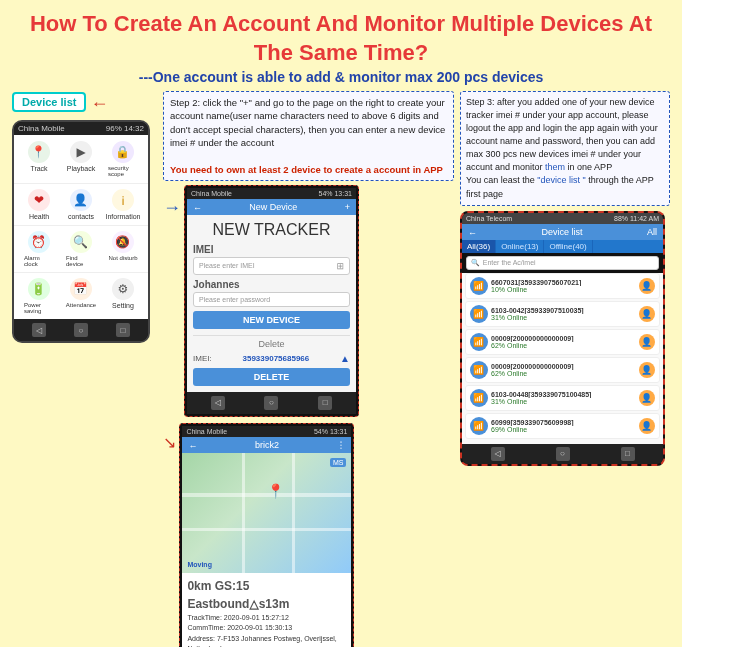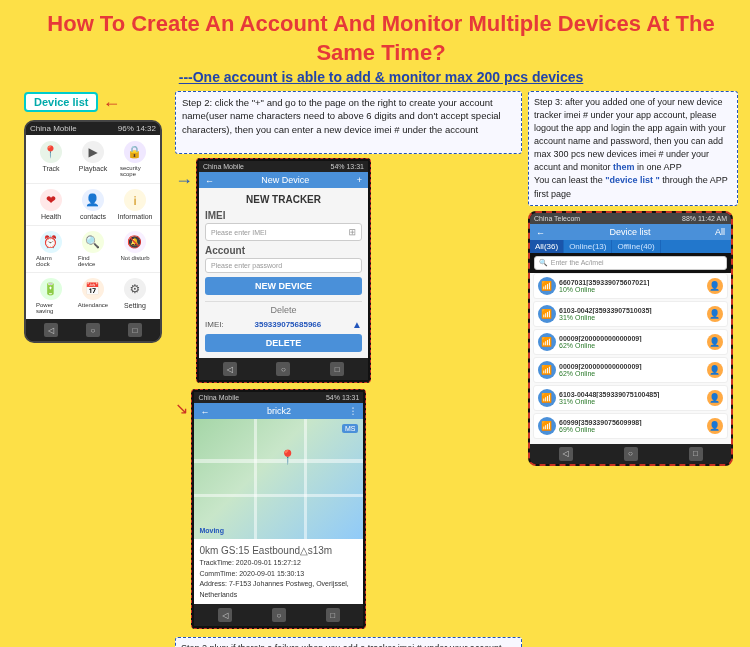--- a/index.html
+++ b/index.html
@@ -6,44 +6,43 @@
     body {
       width: 750px;
       height: 647px;
       font-family: Arial, sans-serif;
       background: #fff;
       overflow: hidden;
       position: relative;
     }
 
     .page-wrapper {
-      width: 750px;
+      width: 682px;
       height: 647px;
-      padding: 10px 12px 8px 24px;
-      background: #fde047;
+      padding: 10px 12px 8px 12px;
+      background: #fef9c3;
     }
 
     .title-section {
       text-align: center;
       margin-bottom: 4px;
     }
 
     .main-title {
       font-size: 22px;
       font-weight: bold;
       color: #e63939;
       line-height: 1.3;
     }
 
     .subtitle {
       font-size: 14px;
       font-weight: bold;
       color: #2244aa;
       margin-top: 2px;
-      text-decoration: underline;
     }
 
     .content-area {
       display: flex;
       flex-direction: row;
       gap: 6px;
       margin-top: 6px;
       height: 560px;
     }
 
@@ -216,22 +215,22 @@
       justify-content: space-between;
       align-items: center;
     }
 
     .nd-screen {
       background: #f5f5f5;
       padding: 6px;
     }
 
     .nd-title {
-      font-size: 10px;
-      font-weight: bold;
+      font-size: 16px;
+      font-weight: normal;
       color: #333;
       text-align: center;
       margin-bottom: 5px;
     }
 
     .nd-label {
       font-size: 10px;
       color: #555;
       margin-bottom: 2px;
       font-weight: bold;
@@ -406,21 +405,21 @@
       color: #1a1a1a;
       line-height: 1.45;
       padding: 4px 5px;
       border: 1px dashed #2255bb;
       background: #f8f8ff;
       border-radius: 3px;
     }
 
     .step3-text .highlight {
       color: #2255bb;
-      font-weight: bold;
+      font-weight: normal;
       margin-top: 34px;
     }
 
     
     .dl-phone {
       background: #111;
       border-radius: 8px;
       border: 2px dashed #cc3322;
       overflow: hidden;
       width: 205px;
@@ -646,20 +645,21 @@
           </div>
         </div>
 
       </div>
 
       <div class="middle-col">
 
         <div class="step2-text">
           <span>Step 2: click the "+" and go to the page on the right to create your account name(user name characters need to above 6 digits and don't accept special characters), then you can enter a new device imei # under the account</span>
           <br><br>
+          <span class="highlight">You need to own at least 2 device to create a account in APP</span>
         </div>
 
         <div style="display:flex; align-items:flex-start; gap:3px;">
           <div style="color:#2255bb; font-size:18px; align-self:flex-start; margin-top:10px;">→</div>
 
           <div class="new-device-phone dashed-border-box">
             <div class="nd-status">
               <span>China Mobile</span>
               <span>54% 13:31</span>
             </div>
@@ -668,21 +668,21 @@
               <span>New Device</span>
               <span>+</span>
             </div>
             <div class="nd-screen">
               <div class="nd-title">NEW TRACKER</div>
               <div class="nd-label">IMEI</div>
               <div class="nd-input">
                 <span>Please enter IMEI</span>
                 <span style="font-size:9px;">⊞</span>
               </div>
-              <div class="nd-label">Account</div>
+              <div class="nd-label">Johannes</div>
               <div class="nd-input">
                 <span>Please enter password</span>
               </div>
               <div class="nd-btn">NEW DEVICE</div>
               <div class="nd-divider">Delete</div>
               <div class="nd-imei-row">
                 <span class="nd-imei-label">IMEI:</span>
                 <span class="nd-imei-value">359339075685966</span>
                 <span style="font-size:10px; color:#2255bb;">▲</span>
               </div>
@@ -713,21 +713,21 @@
                 <div class="map-road map-road-h1"></div>
                 <div class="map-road map-road-h2"></div>
                 <div class="map-road map-road-v1"></div>
                 <div class="map-road map-road-v2"></div>
                 <div class="map-marker">📍</div>
                 <div class="map-ms-badge">MS</div>
                 <div style="position:absolute; bottom:5px; left:5px; font-size:7px; color:#2255bb; font-weight:bold;">Moving</div>
               </div>
             </div>
             <div class="map-info">
-              <div style="font-size:10px; color:#555;">0km GS:15 Eastbound△s13m</div>
+              <div style="font-size:12px; color:#555;font-weight:bold;">0km GS:15 Eastbound△s13m</div>
               <div>TrackTime: 2020-09-01 15:27:12</div>
               <div>CommTime: 2020-09-01 15:30:13</div>
               <div>Address: 7-F153 Johannes Postweg, Overijssel, Netherlands</div>
             </div>
             <div class="phone-nav-bar">
               <div class="nav-btn">◁</div>
               <div class="nav-btn">○</div>
               <div class="nav-btn">□</div>
             </div>
           </div>

